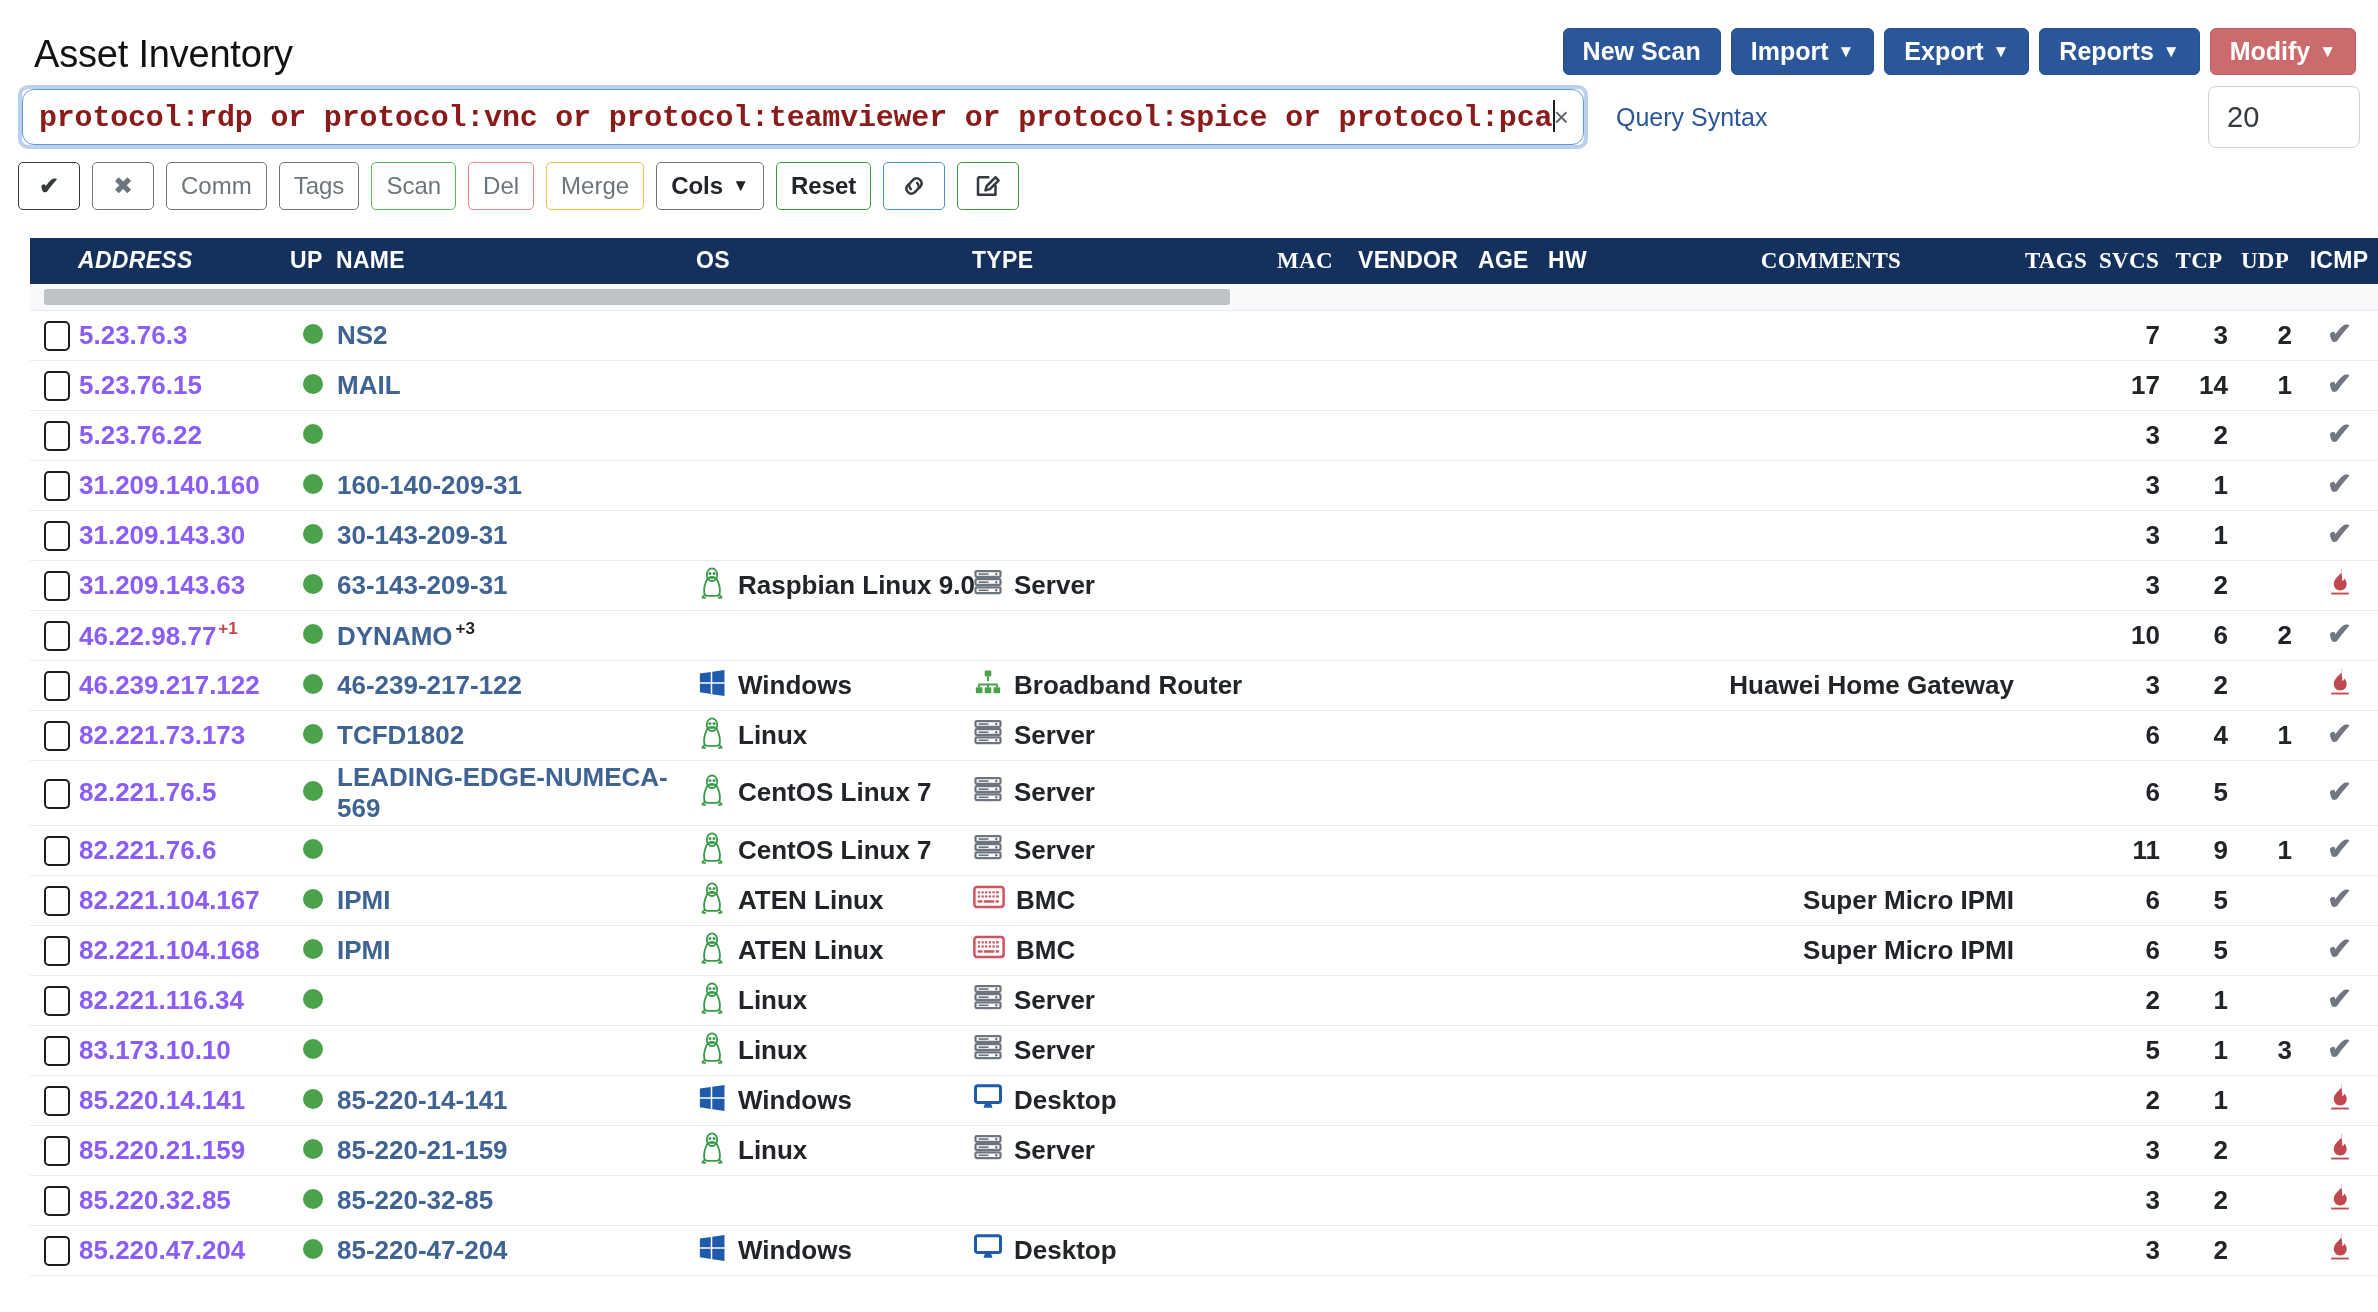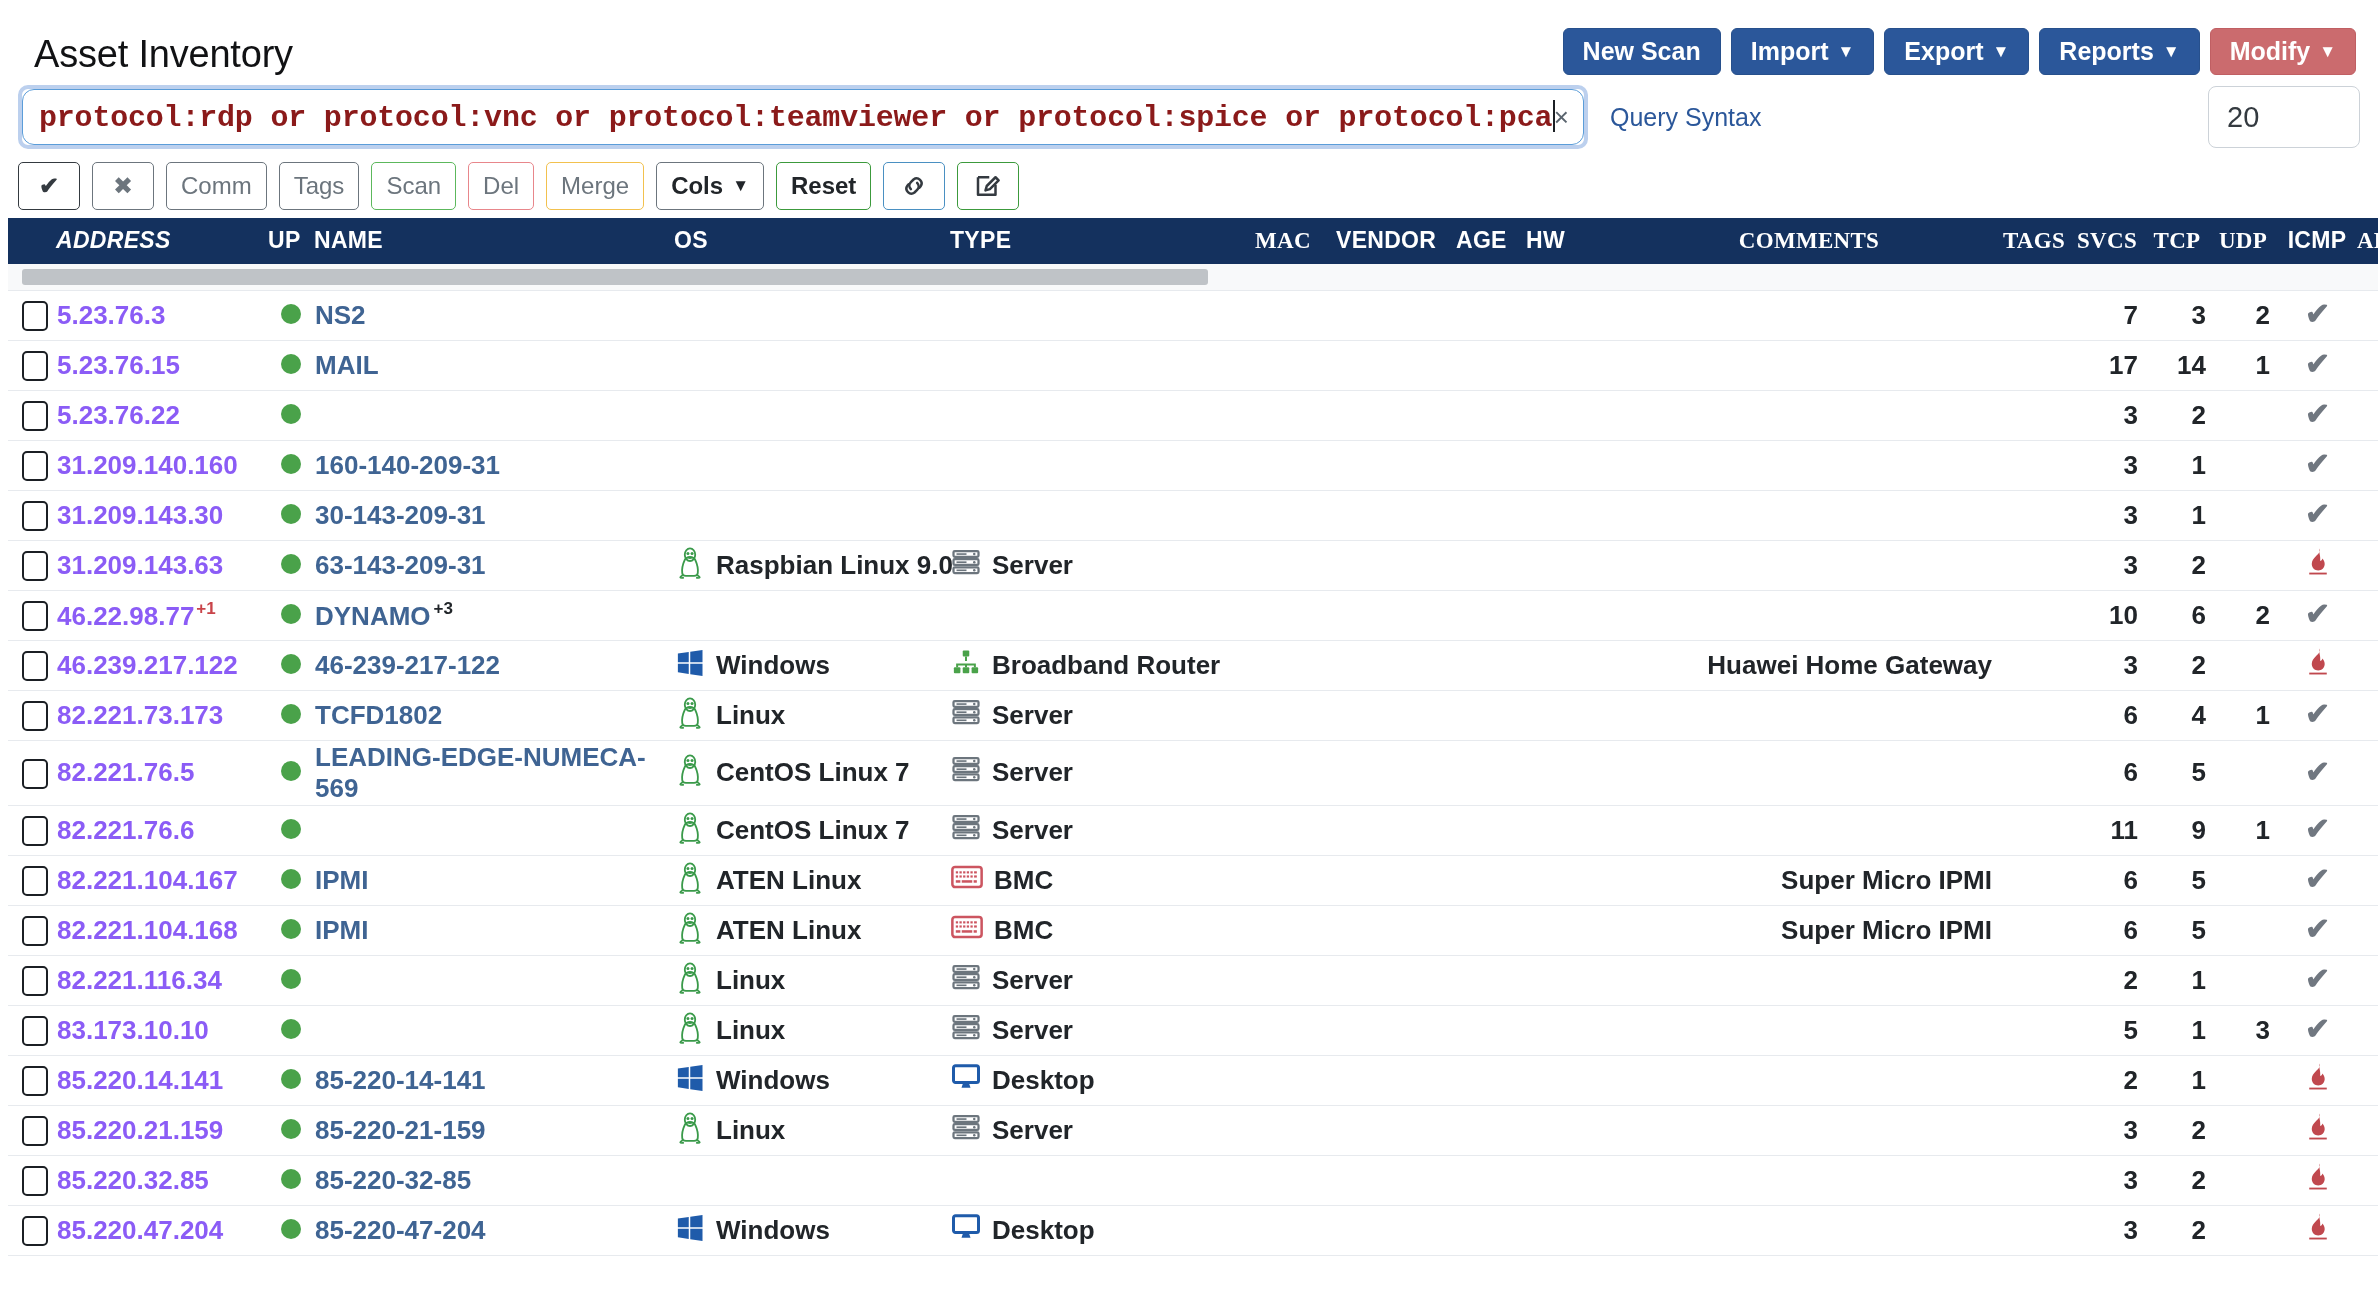--- a/index.html
+++ b/index.html
@@ -64,21 +64,21 @@
   }
   .caret-bar {
     display: inline-block; width: 2px; height: 32px;
     background: #1b1f24; margin-left: 1px; vertical-align: -6px;
   }
   .query-clear {
     position: absolute; right: 14px; top: 50%; transform: translateY(-50%);
     font-size: 26px; color: #5a646e; cursor: pointer; line-height: 1;
   }
   .query-syntax {
-    color: #2b579a; font-size: 25px; margin-left: 22px; cursor: pointer;
+    color: #2b579a; font-size: 25px; margin-left: 28px; cursor: pointer;
     white-space: nowrap;
   }
   .limit-box {
     margin-left: auto; width: 152px; height: 62px;
     border: 1px solid #ccd2d8; border-radius: 8px; background: #fff;
     display: flex; align-items: center; padding-left: 18px;
     font-size: 29px; color: #343a40;
   }
 
   
@@ -94,21 +94,21 @@
   .tb.green { border-color: #5cb85c; }
   .tb.red { border-color: #e8868b; }
   .tb.yellow { border-color: #f2c14e; }
   .tb.cols { border-color: #6c757d; color: #212529; font-weight: 700; }
   .tb.reset { border-color: #3c9a3c; color: #212529; font-weight: 700; }
   .tb.blue { border-color: #4a90c2; color: #343a40; }
   .tb.greenicon { border-color: #3c9a3c; color: #343a40; }
   .tb svg { display: block; }
 
   
-  .table-wrap { padding: 0 8px; margin-top: 4px; }
+  .table-wrap { padding: 0 30px; margin-top: 24px; }
   table.grid { width: 2342px; border-collapse: collapse; table-layout: fixed; }
   thead th {
     background: #14315e; color: #ffffff;
     font-size: 23px; font-weight: 700; letter-spacing: 0.3px;
     padding: 8px 0 9px 0; text-align: left; height: 46px;
     white-space: nowrap; font-family: "Liberation Sans", sans-serif;
   }
   thead th.sorted { font-style: italic; }
   thead th.num { text-align: center; padding-right: 10px; font-family: Liberation Serif, serif; }
   thead th.ctr { text-align: center; }

